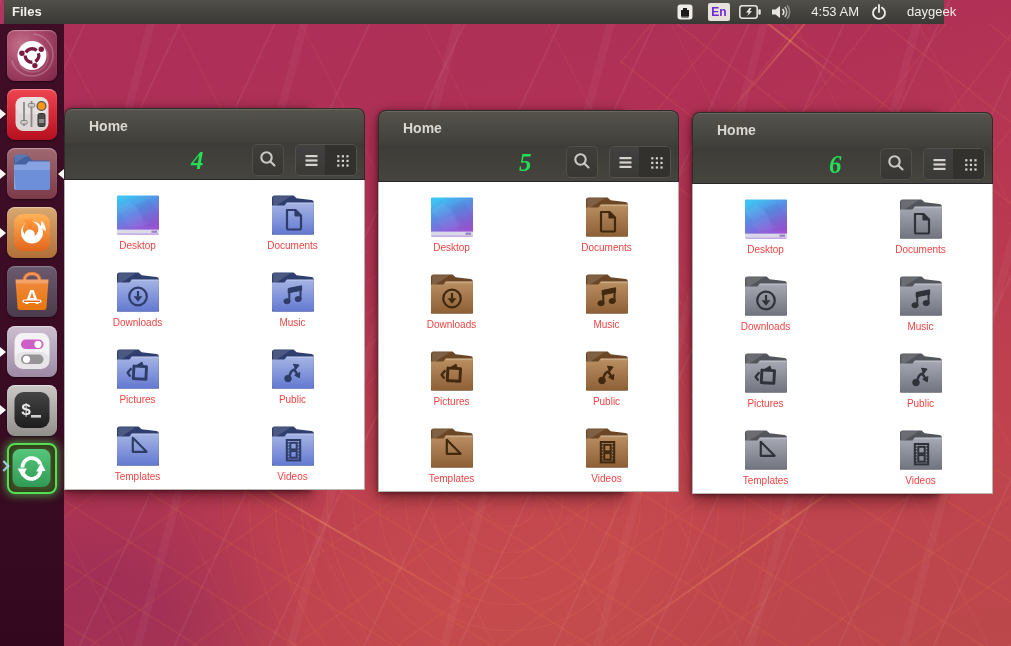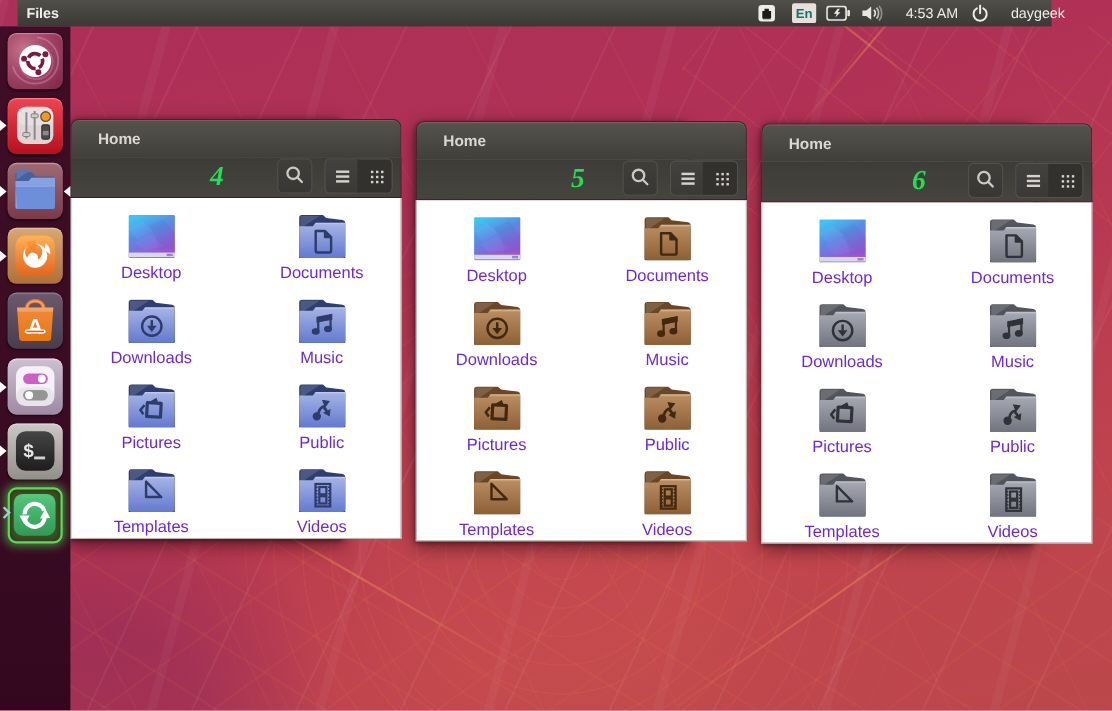--- a/index.html
+++ b/index.html
@@ -25,27 +25,27 @@
 .grid{position:absolute;left:0;top:470px;width:1011px;height:176px;opacity:.85;
 background:
  repeating-linear-gradient(32deg, rgba(255,150,60,.09) 0 2px, transparent 2px 52px),
  repeating-linear-gradient(-36deg, rgba(255,150,60,.08) 0 2px, transparent 2px 60px)}
 .grid2{position:absolute;left:620px;top:24px;width:391px;height:200px;opacity:.8;
 background:
  repeating-linear-gradient(38deg, rgba(255,170,80,.10) 0 1.5px, transparent 1.5px 64px),
  repeating-linear-gradient(-52deg, rgba(255,170,80,.09) 0 1.5px, transparent 1.5px 58px)}
 .xline{position:absolute;background:linear-gradient(90deg,transparent,rgba(255,170,90,.35),transparent);height:1.5px}
 
-.topbar{position:absolute;left:16px;top:0;width:940px;height:24px;
+.topbar{position:absolute;left:4px;top:0;width:940px;height:24px;
 background:linear-gradient(#514f49,#3a3935);color:#f2f0ec;z-index:40}
 .topbar .appname{position:absolute;left:8px;top:0;line-height:24px;font-weight:bold;font-size:13px}
 .tray{position:absolute;right:0;top:0;height:24px}
 .tray .t{position:absolute;top:0;line-height:24px;font-size:13px;color:#f0eeea;white-space:nowrap}
 .enbox{position:absolute;width:22px;height:18px;top:3px;background:#e6e2db;border-radius:2px;
-color:#0f766e;font-weight:bold;font-size:12px;text-align:center;line-height:18px}
+color:#6d28d9;font-weight:bold;font-size:12px;text-align:center;line-height:18px}
 
 .launcher{position:absolute;left:0;top:24px;width:64px;height:622px;
 background:linear-gradient(180deg,#3f0d26 0%,#3a0c23 60%,#33081e 100%);z-index:30}
 .tile{position:absolute;left:7px;width:50px;height:51px;border-radius:8px}
 .arrowL{position:absolute;left:-7px;width:0;height:0;border-style:solid;
 border-width:5.5px 0 5.5px 6.5px;border-color:transparent transparent transparent #fff}
 .arrowR{position:absolute;right:-7px;width:0;height:0;border-style:solid;
 border-width:5.5px 6.5px 5.5px 0;border-color:transparent #fff transparent transparent}
 
 .win{position:absolute;width:248px;height:382px;border-radius:8px 8px 2px 2px;
@@ -61,21 +61,21 @@
 font-size:25px;color:#22df55}
 .sbtn{position:absolute;left:187px;top:1px;width:32px;height:32px;border-radius:5px;
 background:linear-gradient(#403e3a,#393733);border:1px solid #524f49}
 .vsw{position:absolute;left:230px;top:1px;width:62px;height:32px;border-radius:5px;
 border:1px solid #54524b;overflow:hidden}
 .vsw .lh{position:absolute;left:0;top:0;width:31px;height:32px;background:linear-gradient(#434140,#3b3935);border-right:1px solid #2c2b28}
 .vsw .rh{position:absolute;right:0;top:0;width:31px;height:32px;background:#33312d}
 .content{position:absolute;left:0;top:72px;width:301px;height:310px;background:#fff;
 border-left:1px solid #b9b6b2;border-right:1px solid #b9b6b2;border-bottom:1px solid #b9b6b2}
 .cell{position:absolute;width:44px;height:40px}
-.lab{position:absolute;width:154px;text-align:center;font-size:15px;color:#6d28d9;white-space:nowrap}
+.lab{position:absolute;width:154px;text-align:center;font-size:10px;color:#ef4444;white-space:nowrap}
 </style></head>
 <body>
 <div id="stage">
 <div class="wall">
  <div class="grid"></div>
       <div class="grid2"></div>
  <div class="xline" style="left:690px;top:32px;width:180px;transform:rotate(38deg)"></div>
  <div class="xline" style="left:700px;top:40px;width:180px;transform:rotate(-50deg)"></div>
  <div class="xline" style="left:120px;top:520px;width:400px;transform:rotate(30deg)"></div>
  <div class="xline" style="left:560px;top:540px;width:400px;transform:rotate(-35deg)"></div>

